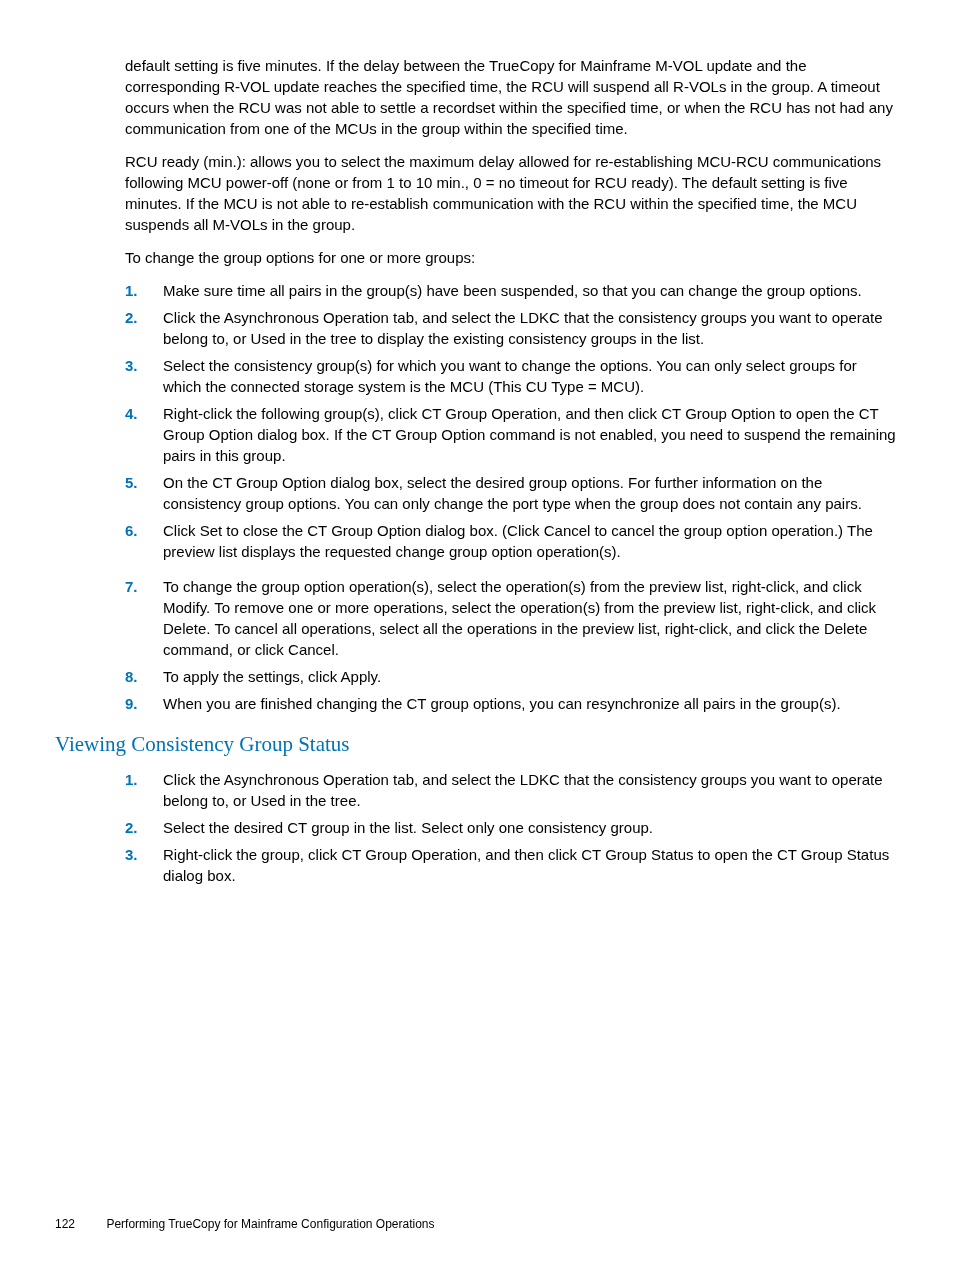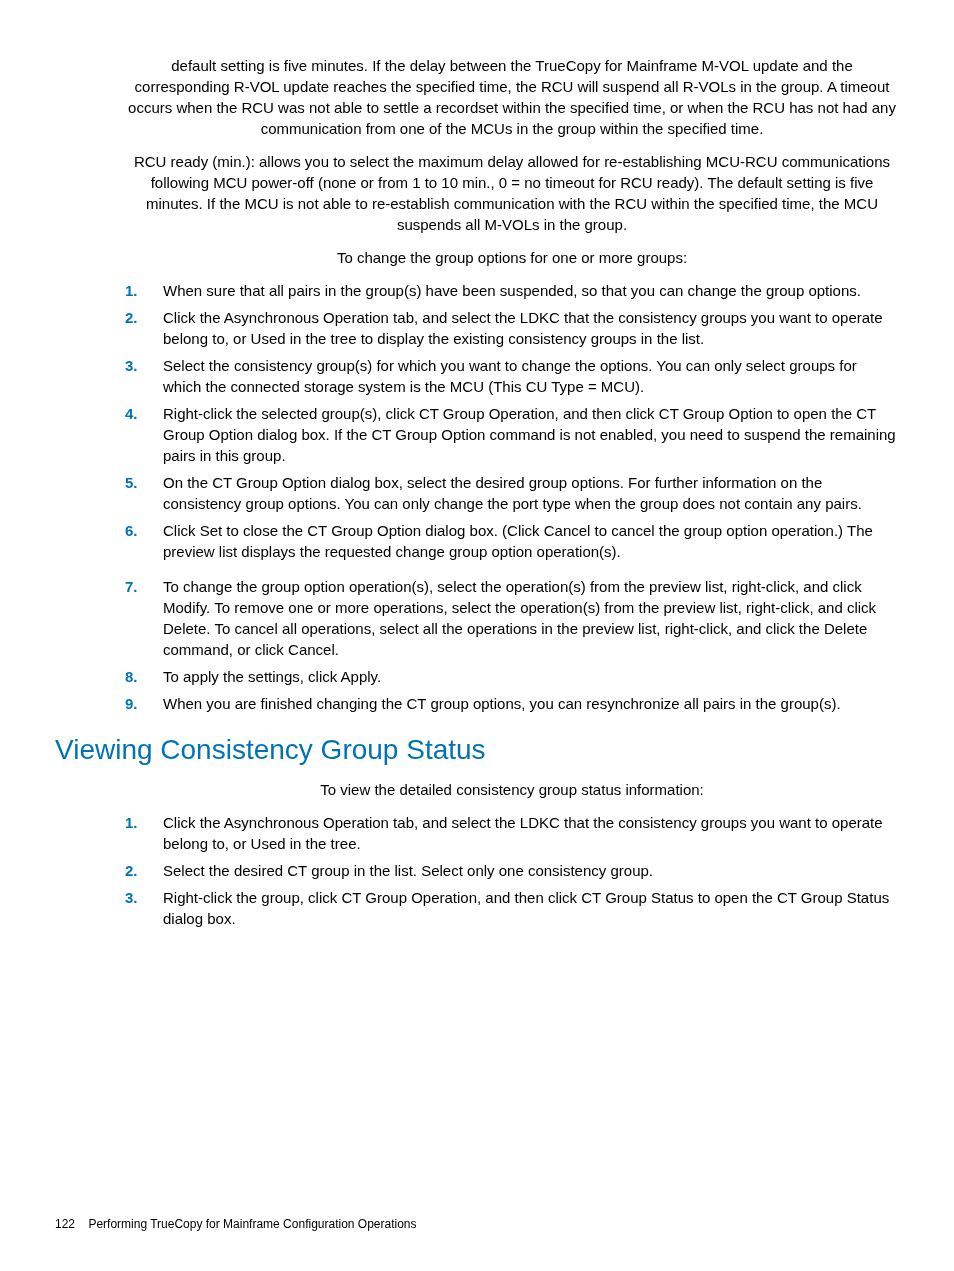--- a/index.html
+++ b/index.html
@@ -8,21 +8,21 @@
     font-size: 15px;
     line-height: 1.4;
     color: #000;
     background: #fff;
     width: 954px;
     height: 1271px;
     position: relative;
     padding: 55px 55px 0 55px;
   }
   .content { margin-left: 70px; }
-  .para { margin-bottom: 12px; text-align: center; }
+  .para { margin-bottom: 12px; }
   .bold { font-weight: normal; }
   ol {
     list-style: none;
     counter-reset: item;
     margin-bottom: 14px;
   }
   ol > li {
     counter-increment: item;
     position: relative;
     padding-left: 38px;
@@ -30,78 +30,77 @@
   }
   ol > li::before {
     content: counter(item) ".";
     position: absolute;
     left: 0;
     color: #0073b5;
     font-weight: bold;
   }
   .subpara { margin-top: 14px; }
   h2.section {
-    font-family: Liberation Sans, sans-serif;
+    font-family: Liberation Serif, serif;
     font-weight: normal;
     color: #0073b5;
-    font-size: 28px;
+    font-size: 21px;
     margin: 16px 0 10px 0;
   }
   .link { color: #0073b5; }
   .footer {
     position: absolute;
     left: 55px;
     bottom: 38px;
     font-size: 12px;
     color: #000;
   }
-  .footer .pn { margin-right: 10px; }
+  .footer .pn { margin-right: 28px; }
 </style>
 </head>
 <body>
 
 <div class="content">
 
   <p class="para">default setting is five minutes. If the delay between the TrueCopy for Mainframe M-VOL update and the corresponding R-VOL update reaches the specified time, the RCU will suspend all R-VOLs in the group. A timeout occurs when the RCU was not able to settle a recordset within the specified time, or when the RCU has not had any communication from one of the MCUs in the group within the specified time.</p>
 
   <p class="para">
     <span class="bold">RCU ready (min.)</span><span>: allows you to select the maximum delay allowed for re-establishing MCU-RCU communications following MCU power-off (none or from 1 to 10 min., 0 = no timeout for RCU ready). The default setting is five minutes. If the MCU is not able to re-establish communication with the RCU within the specified time, the MCU suspends all M-VOLs in the group.</span>
   </p>
 
   <p class="para">To change the group options for one or more groups:</p>
 
   <ol>
-    <li><span>When sure that all pairs in the group(s) have been suspended, so that you can change the group options.</span></li>
+    <li><span>Make sure time all pairs in the group(s) have been suspended, so that you can change the group options.</span></li>
     <li>
       <span>Click the Asynchronous Operation tab, and select the LDKC that the consistency groups you want to operate belong to, or </span><span class="bold">Used</span><span> in the tree to display the existing consistency groups in the list.</span>
     </li>
     <li><span>Select the consistency group(s) for which you want to change the options. You can only select groups for which the connected storage system is the MCU (This CU Type = MCU).</span></li>
     <li>
-      <span>Right-click the selected group(s), click </span><span class="bold">CT Group Operation</span><span>, and then click </span><span class="bold">CT Group Option</span><span> to open the CT Group Option dialog box. If the </span><span class="bold">CT Group Option</span><span> command is not enabled, you need to suspend the remaining pairs in this group.</span>
+      <span>Right-click the following group(s), click </span><span class="bold">CT Group Operation</span><span>, and then click </span><span class="bold">CT Group Option</span><span> to open the CT Group Option dialog box. If the </span><span class="bold">CT Group Option</span><span> command is not enabled, you need to suspend the remaining pairs in this group.</span>
     </li>
     <li><span>On the CT Group Option dialog box, select the desired group options. For further information on the consistency group options. You can only change the port type when the group does not contain any pairs.</span></li>
     <li>
       <span>Click </span><span class="bold">Set</span><span> to close the CT Group Option dialog box. (Click </span><span class="bold">Cancel</span><span> to cancel the group option operation.) The preview list displays the requested change group option operation(s).</span>
     </li>
     <li>
       <p class="subpara">
         <span>To change the group option operation(s), select the operation(s) from the preview list, right-click, and click </span><span class="bold">Modify</span><span>. To remove one or more operations, select the operation(s) from the preview list, right-click, and click </span><span class="bold">Delete</span><span>. To cancel all operations, select all the operations in the preview list, right-click, and click the </span><span class="bold">Delete</span><span> command, or click </span><span class="bold">Cancel</span><span>.</span>
       </p>
     </li>
     <li>
       <span>To apply the settings, click </span><span class="bold">Apply</span><span>.</span>
     </li>
     <li><span>When you are finished changing the CT group options, you can resynchronize all pairs in the group(s).</span></li>
   </ol>
 </div>
 
 <h2 class="section">Viewing Consistency Group Status</h2>
 
 <div class="content">
-  <p class="para">To view the detailed consistency group status information:</p>
 
   <ol>
     <li>
       <span>Click the Asynchronous Operation tab, and select the LDKC that the consistency groups you want to operate belong to, or </span><span class="bold">Used</span><span> in the tree.</span>
     </li>
     <li><span>Select the desired CT group in the list. Select only one consistency group.</span></li>
     <li>
       <span>Right-click the group, click </span><span class="bold">CT Group Operation</span><span>, and then click </span><span class="bold">CT Group Status</span><span> to open the CT Group Status dialog box.</span>
     </li>
   </ol>

